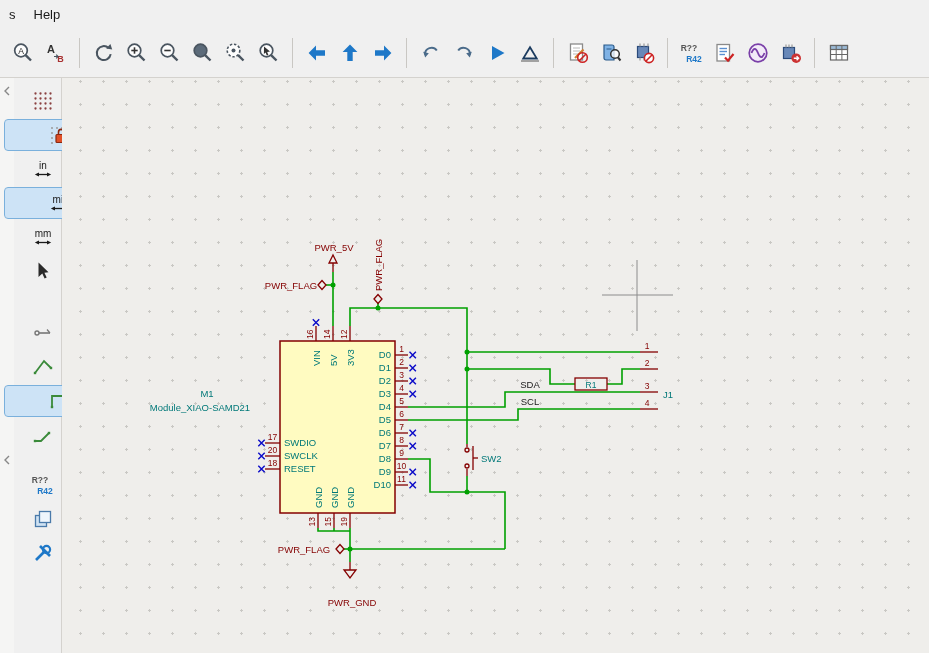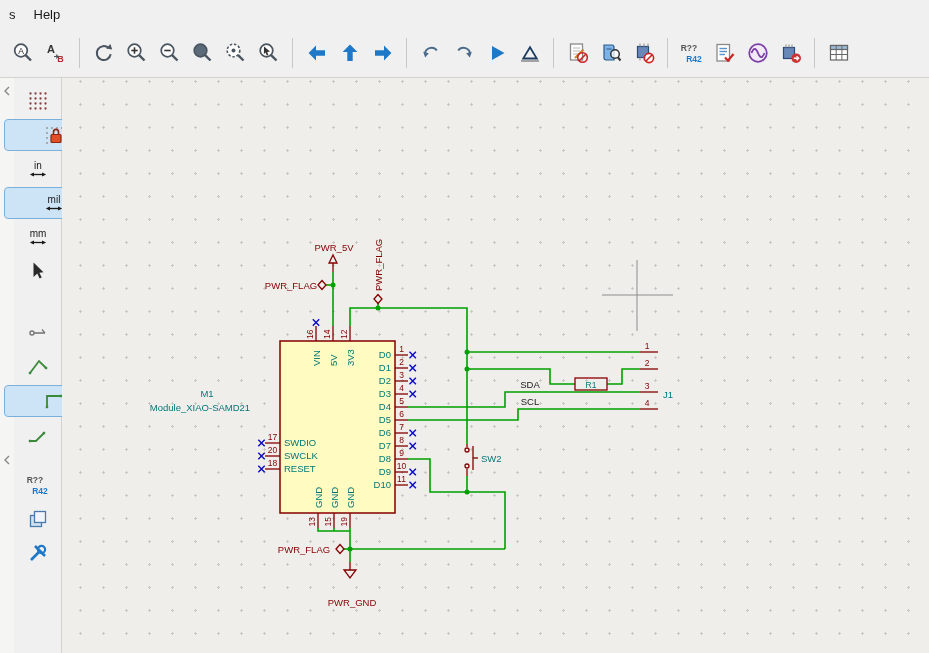--- a/index.html
+++ b/index.html
@@ -14,21 +14,21 @@
           justify-content:center;border-radius:3px;flex:none;}
   .tb-btn svg{width:24px;height:24px;display:block;}
   .tb-sep{width:1px;height:30px;background:#c9c7c3;margin:0 7px;flex:none;}
   .collapse-strip{position:absolute;top:78px;left:0;width:14px;bottom:0;background:#f5f5f4;}
   .collapse-btn{position:absolute;left:1px;width:12px;height:16px;display:flex;
                 align-items:center;justify-content:center;}
   .left-toolbar{position:absolute;top:78px;left:14px;width:48px;bottom:0;background:#f0f0f0;
                 border-right:1px solid #d4d2ce;display:flex;flex-direction:column;
                 align-items:center;padding-top:6px;box-sizing:border-box;}
   .lt-btn{width:34px;height:30px;margin:2px 0;display:flex;align-items:center;
-          justify-content:center;border-radius:3px;flex:none;}
+          justify-content:flex-end;border-radius:3px;flex:none;}
   .lt-btn svg{width:24px;height:24px;display:block;}
   .lt-spacer{height:28px;flex:none;}
   .lt-spacer-sm{height:16px;flex:none;}
   .selected{background:#cde3f6;outline:1px solid #7ab0dc;padding-left:32px;}
   .canvas{position:absolute;left:62px;top:78px;width:867px;height:575px;background:#efeeeb;
           background-image:radial-gradient(circle,#c9c8c4 1px,rgba(0,0,0,0) 1.3px);
           background-size:23px 23px;background-position:7px 15px;}
   .canvas svg{position:absolute;left:0;top:0;width:867px;height:575px;
               font-family:"Liberation Sans",sans-serif;}
   text{user-select:none;}

